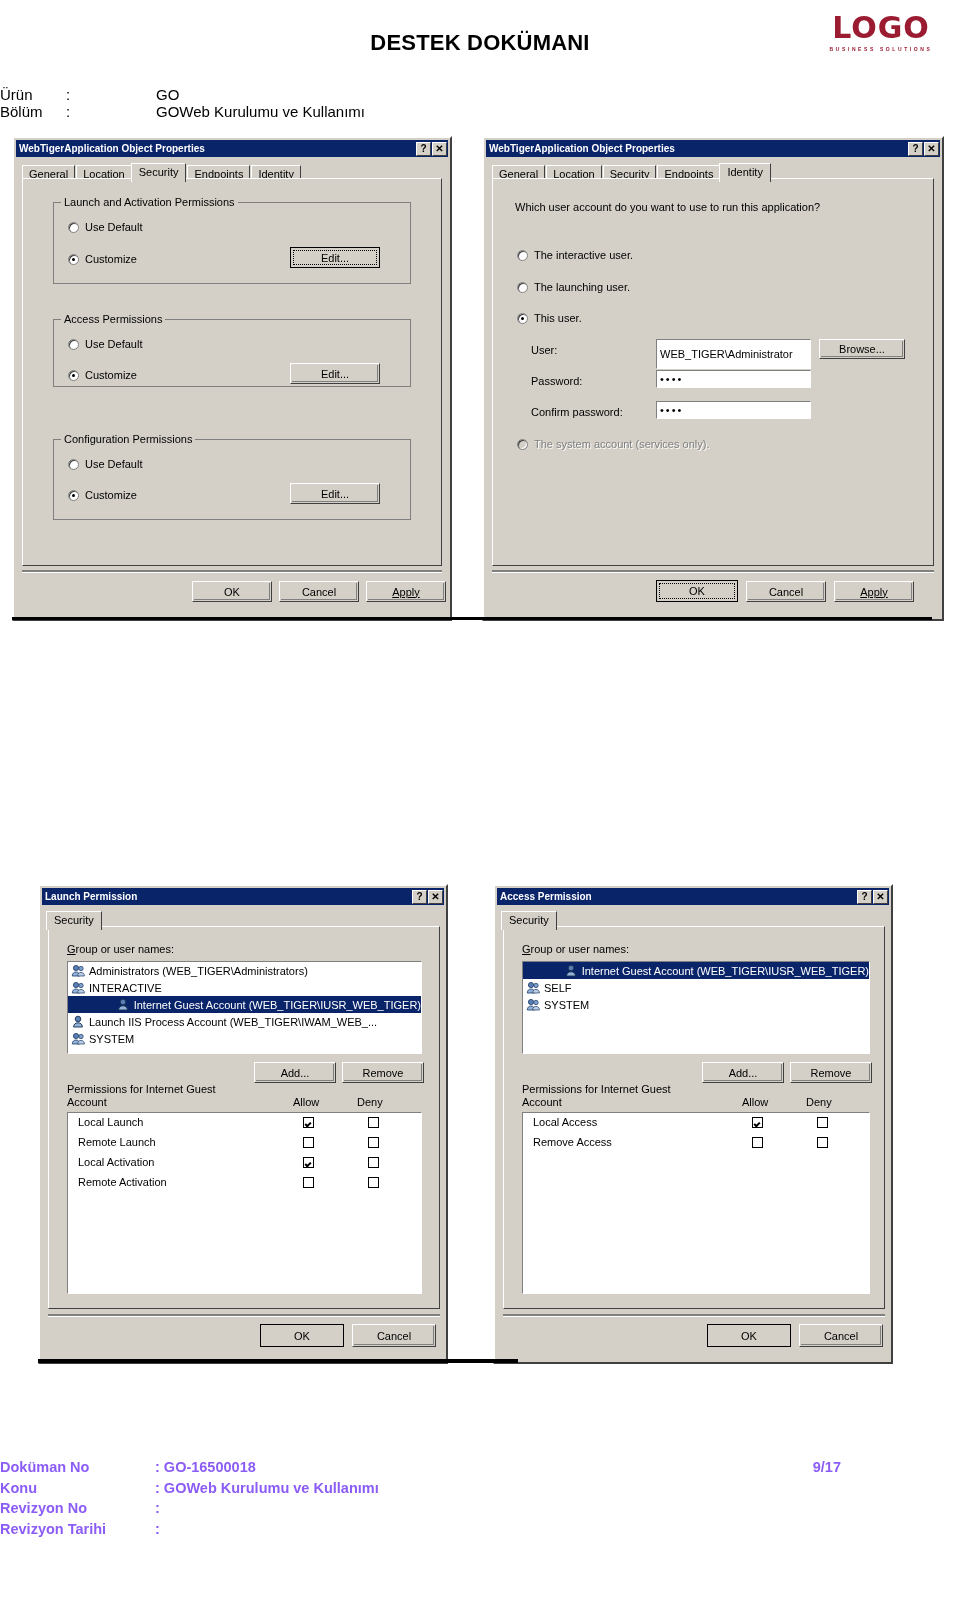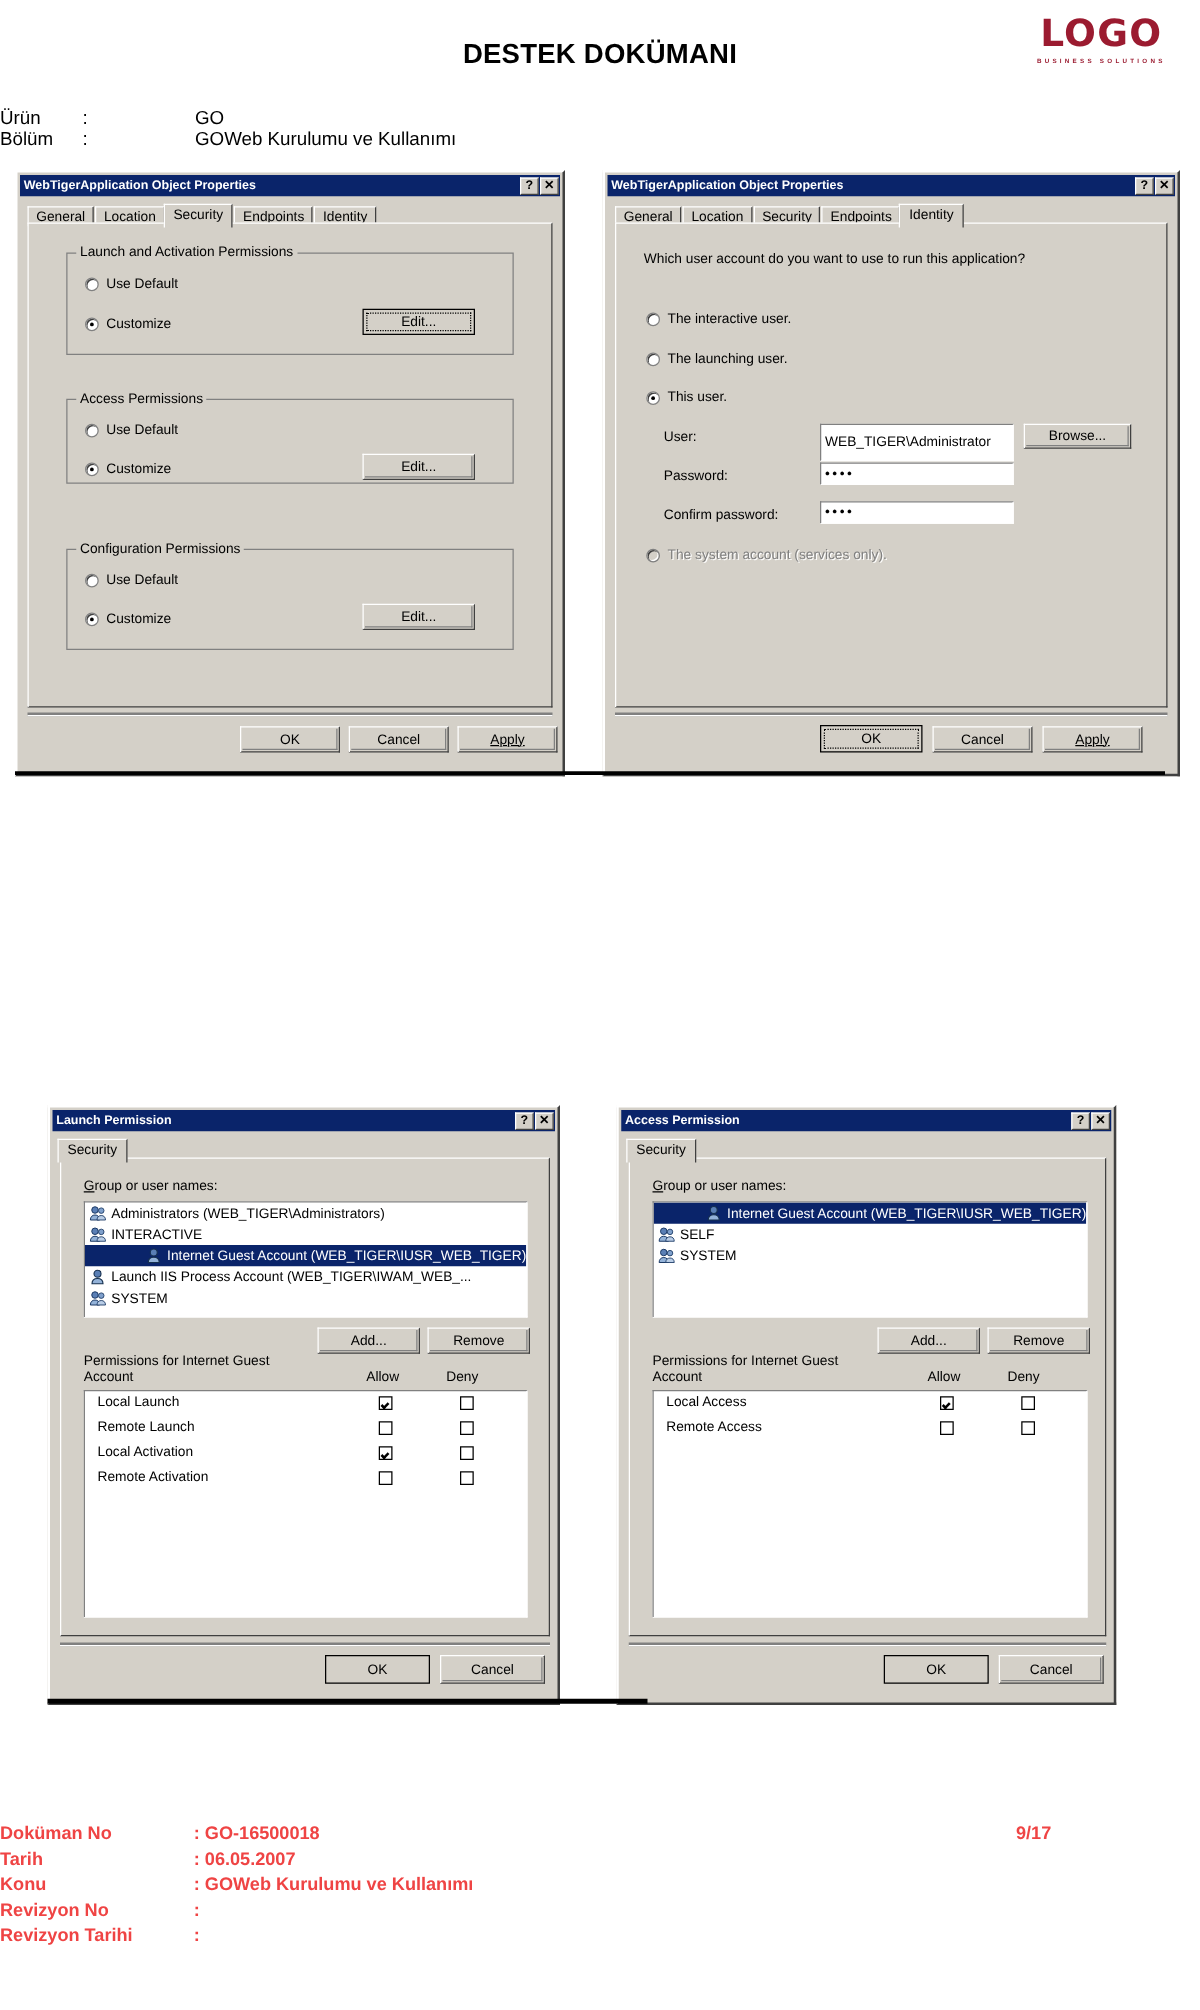--- a/index.html
+++ b/index.html
@@ -191,21 +191,21 @@
     transform:rotate(-45deg);
   }
   .colhdr{position:absolute;font-size:11px;}
 
   .hrule{position:absolute;background:#000;}
   .sep{position:absolute;height:2px;background:#808080;border-bottom:1px solid #fff;}
 
   
   .footer{
     position:absolute;left:0;top:1457px;width:960px;
-    font-size:14.5px;font-weight:bold;color:#ef4444;line-height:20.5px;
+    font-size:14.5px;font-weight:bold;color:#8b5cf6;line-height:20.5px;
   }
   .f-row{display:flex;position:relative;}
   .f-k{width:155px;}
   .f-v{}
   .f-page{position:absolute;right:119px;top:0;}
 </style>
 </head>
 <body>
 
 <div class="doc-title">DESTEK DOKÜMANI</div>
@@ -561,21 +561,21 @@
     <div class="colhdr" style="left:238px;top:169px;">Allow</div>
     <div class="colhdr" style="left:302px;top:169px;">Deny</div>
 
     <div class="permgrid" style="left:18px;top:185px;width:348px;height:182px;">
       <div class="prow">
         <span class="pname">Local Access</span>
         <span class="cbx checked" style="left:229px;"></span>
         <span class="cbx" style="left:294px;"></span>
       </div>
       <div class="prow">
-        <span class="pname">Remote Access</span>
+        <span class="pname">Remove Access</span>
         <span class="cbx" style="left:229px;"></span>
         <span class="cbx" style="left:294px;"></span>
       </div>
     </div>
   </div>
 
   <div class="sep" style="left:8px;top:428px;width:382px;"></div>
 
   <div class="btn default" style="left:212px;top:438px;width:84px;height:23px;">
     <span>OK</span>
@@ -588,24 +588,20 @@
 
 <div class="hrule" style="left:38px;top:1359px;width:480px;height:4px;"></div>
 
 <div class="footer">
   <div class="f-row">
     <span class="f-k">Doküman No</span>
     <span class="f-v">: GO-16500018</span>
     <span class="f-page">9/17</span>
   </div>
   <div class="f-row">
-    <span class="f-k">Tarih</span>
-    <span class="f-v">: 06.05.2007</span>
-  </div>
-  <div class="f-row">
     <span class="f-k">Konu</span>
     <span class="f-v">: GOWeb Kurulumu ve Kullanımı</span>
   </div>
   <div class="f-row">
     <span class="f-k">Revizyon No</span>
     <span class="f-v">:</span>
   </div>
   <div class="f-row">
     <span class="f-k">Revizyon Tarihi</span>
     <span class="f-v">:</span>

